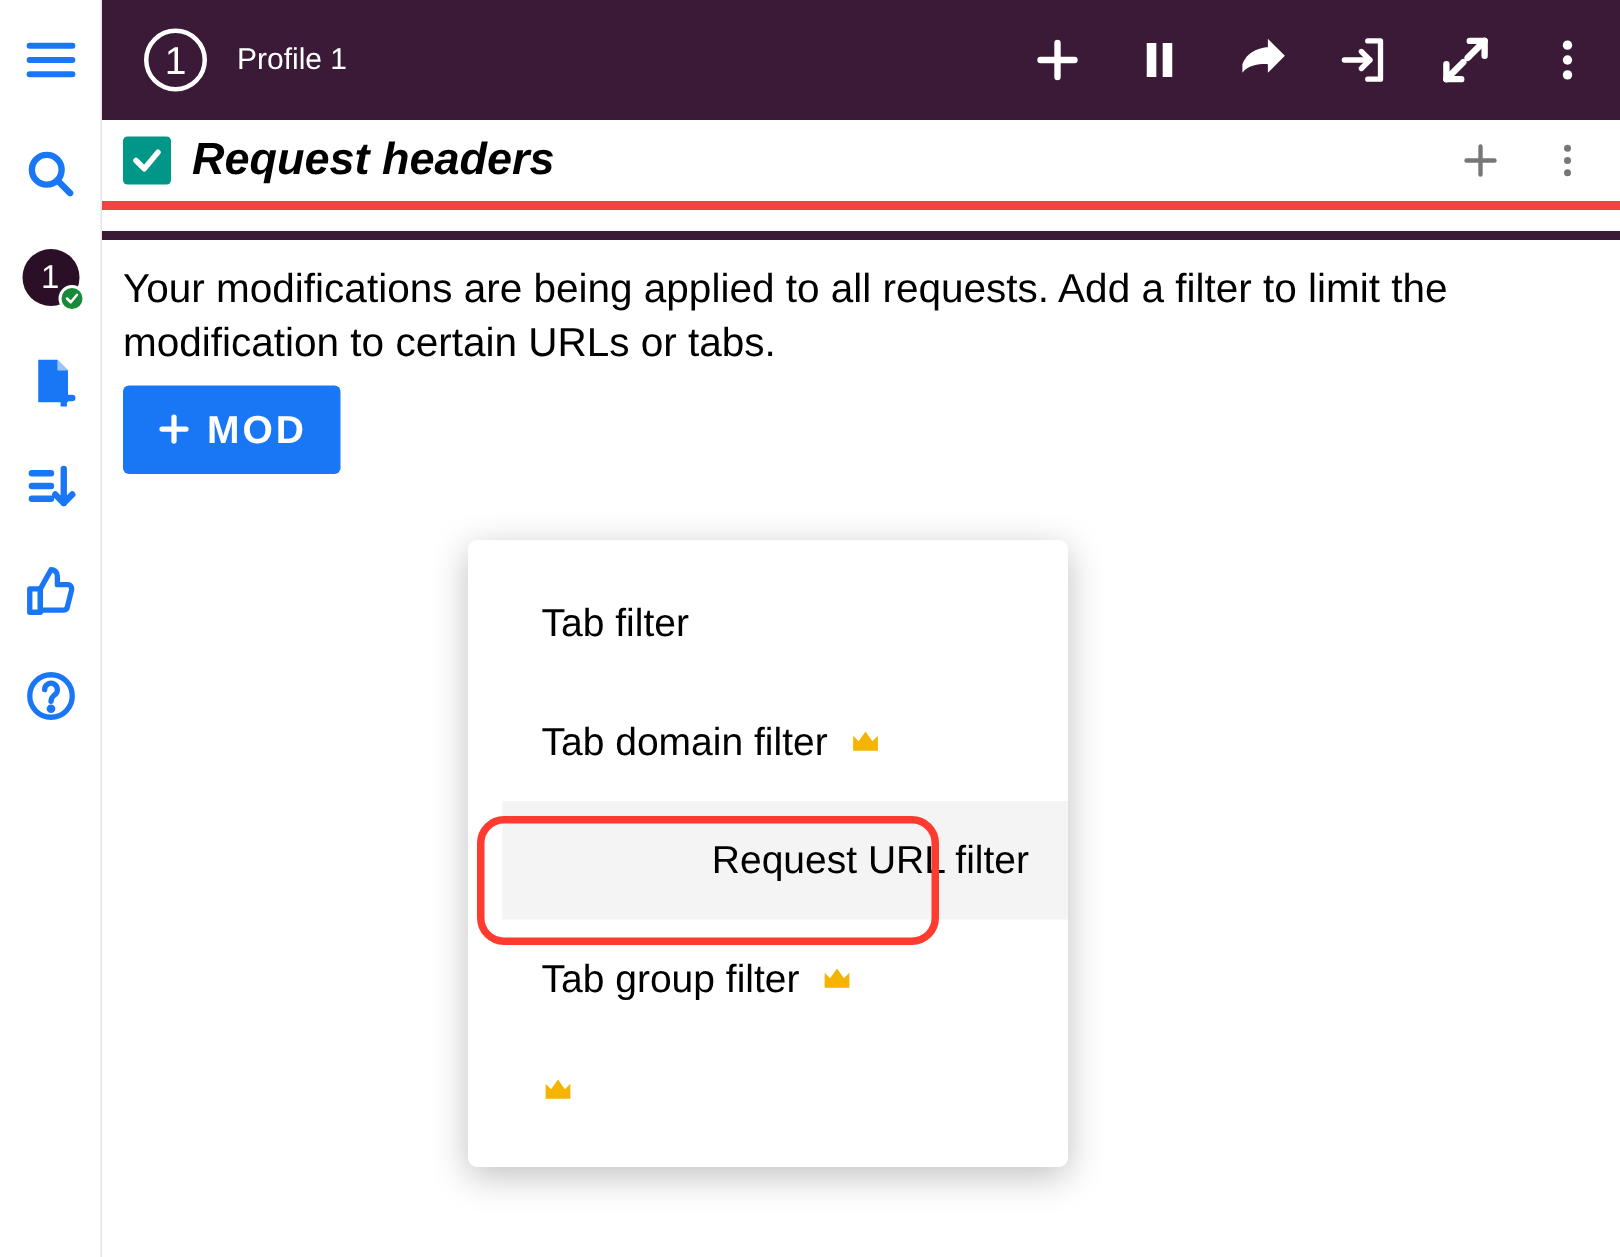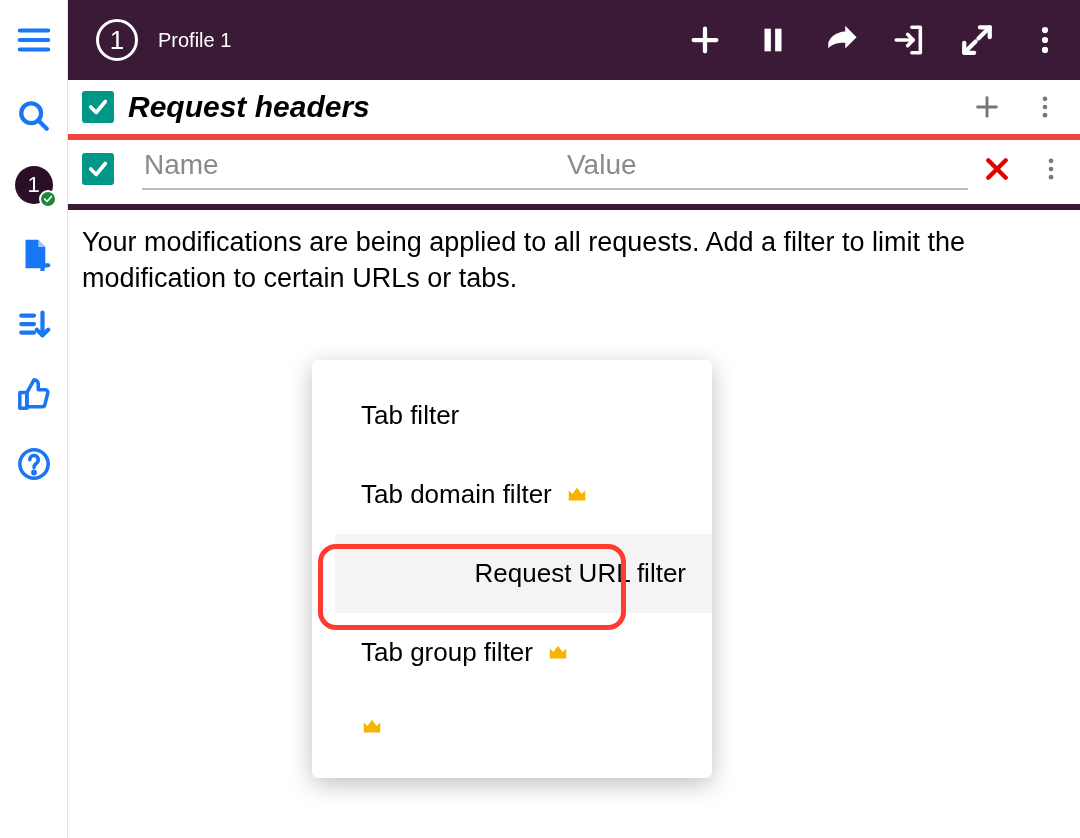--- a/index.html
+++ b/index.html
@@ -243,51 +243,32 @@
           <div class="gicon">
             <svg viewBox="0 0 24 24" fill="currentColor">
                 <circle cx="12" cy="5" r="2"></circle>
                 <circle cx="12" cy="12" r="2"></circle>
                 <circle cx="12" cy="19" r="2"></circle>
               </svg>
           </div>
         </div>
       </div>
 
-      <div class="row">
-        <div class="checkbox">
-          <svg viewBox="0 0 24 24" fill="none" stroke="currentColor" stroke-width="4" stroke-linecap="round" stroke-linejoin="round">
-              <polyline points="4 12 10 18 20 6"></polyline>
-            </svg>
-        </div>
-        <div class="inputs">
-          <input class="field" placeholder="Name" style="">
-          <input class="field" placeholder="Value" style="">
-        </div>
-        <div class="right">
-          <div class="xicon">
-            <svg viewBox="0 0 24 24" fill="none" stroke="#e60000" stroke-width="3.5" stroke-linecap="round">
-                <line x1="5" y1="5" x2="19" y2="19"></line>
-                <line x1="19" y1="5" x2="5" y2="19"></line>
-              </svg>
-          </div>
-          <div class="gicon">
-            <svg viewBox="0 0 24 24" fill="currentColor">
-                <circle cx="12" cy="5" r="2"></circle>
-                <circle cx="12" cy="12" r="2"></circle>
-                <circle cx="12" cy="19" r="2"></circle>
-              </svg>
-          </div>
-        </div>
-      </div>
 
       <div class="divider"></div>
 
       <div class="hint">Your modifications are being applied to all requests. Add a filter to limit the modification to certain URLs or tabs.</div>
 
+      <div class="mod-btn">
+        <svg viewBox="0 0 24 24" fill="none" stroke="currentColor" stroke-width="3.5" stroke-linecap="round">
+            <line x1="12" y1="4" x2="12" y2="20"></line>
+            <line x1="4" y1="12" x2="20" y2="12"></line>
+          </svg>
+        <span>MOD</span>
+      </div>
 
       <div class="menu" id="menu">
           <div class="menu-item">
             <span>Tab filter</span>
           </div>
           <div class="menu-item">
             <span>Tab domain filter</span>
             <svg class="crown" viewBox="0 0 24 24" fill="#f4b400">
               <path d="M3 7l4 4 5-7 5 7 4-4v11H3z"></path>
             </svg>

